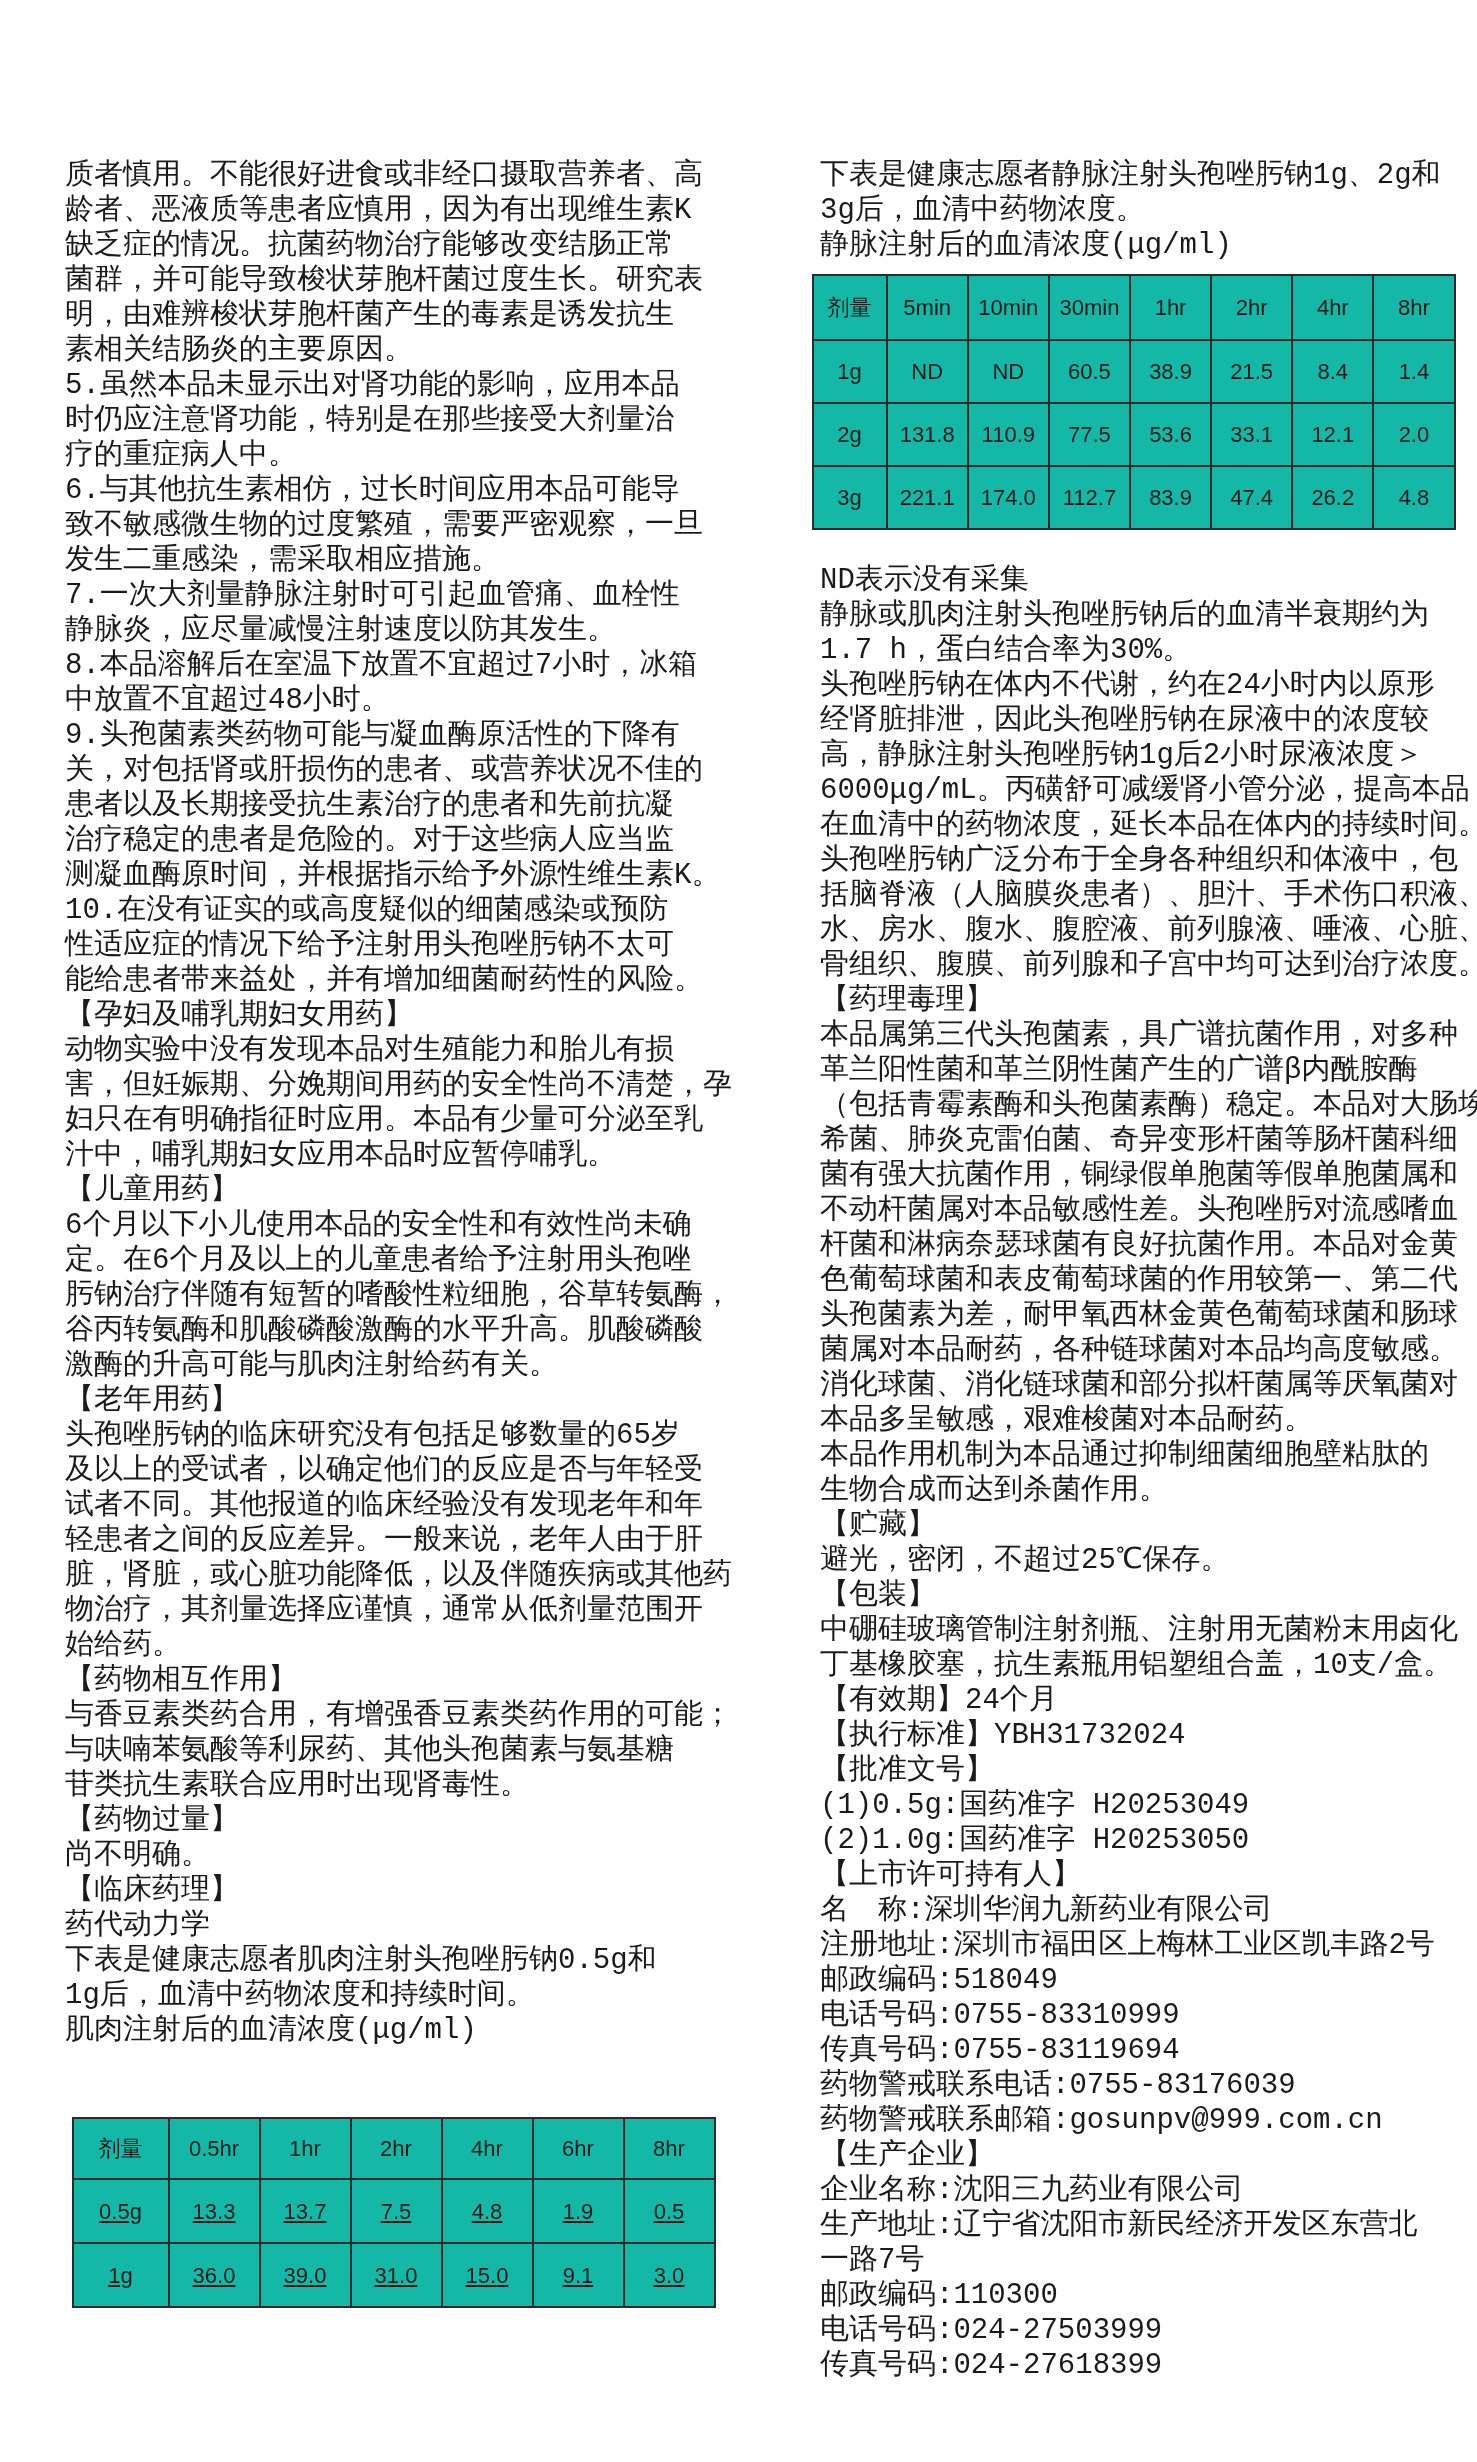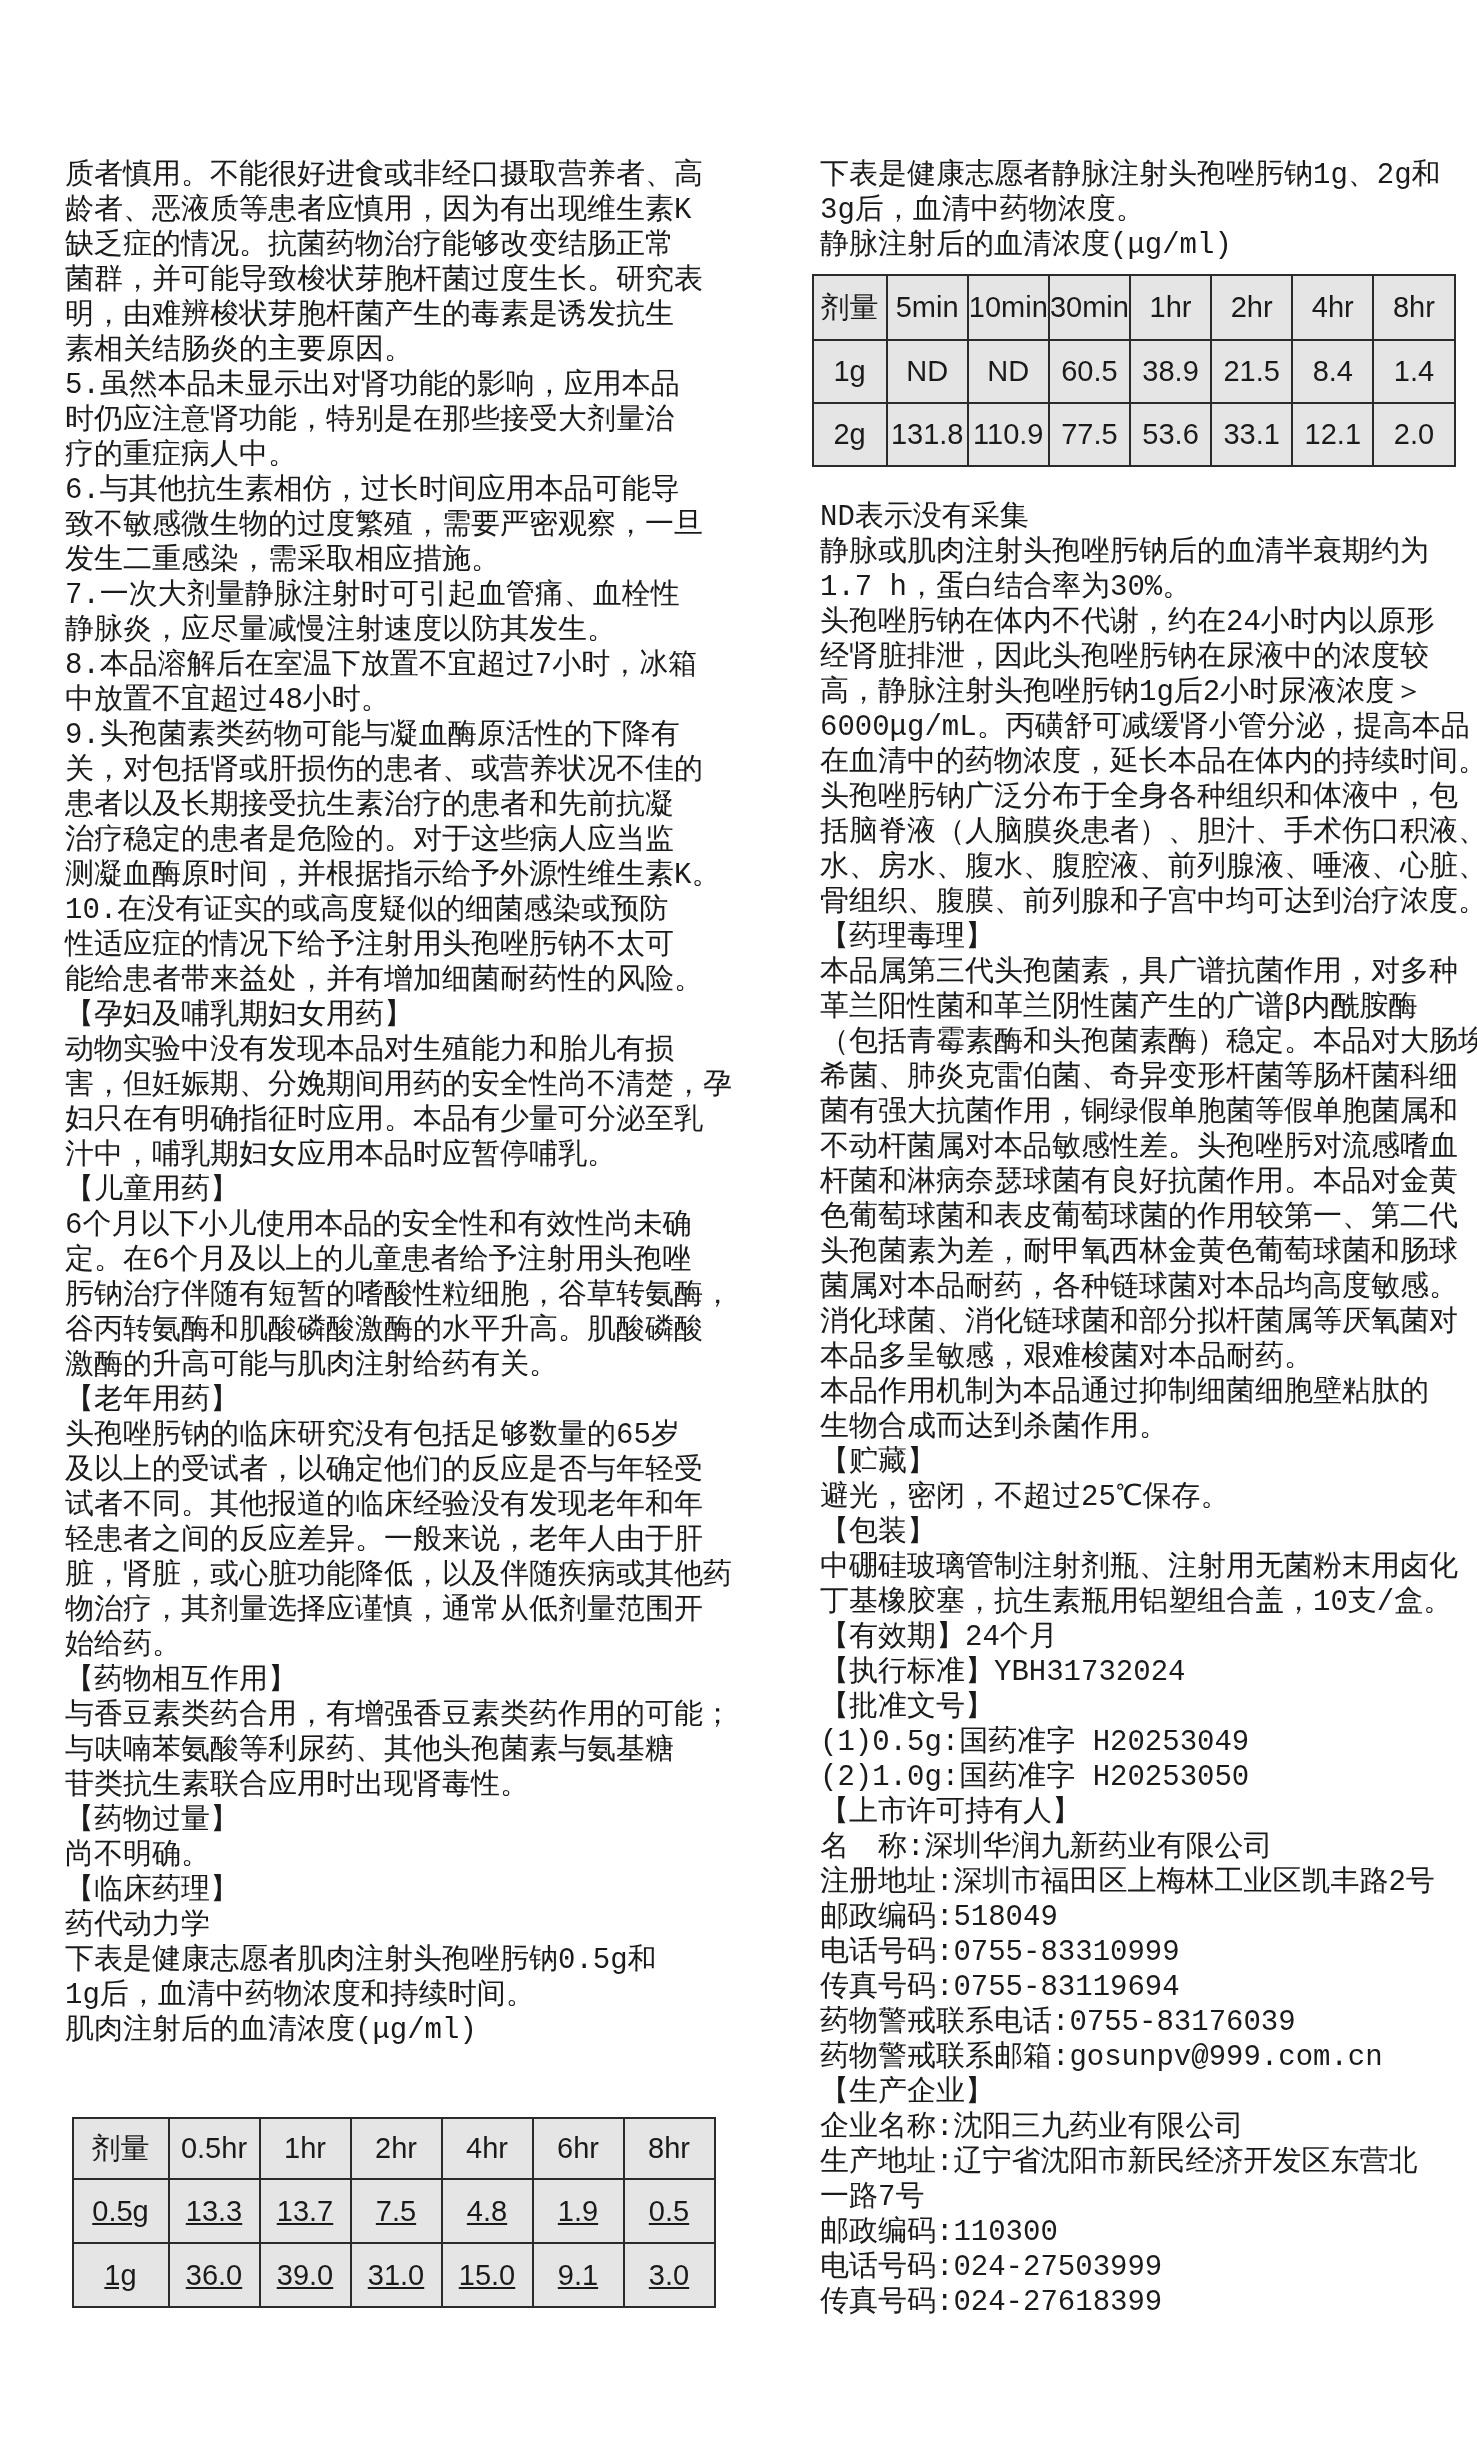--- a/index.html
+++ b/index.html
@@ -21,22 +21,22 @@
   .col-right { left: 820px; width: 661px; }
   .para {
     white-space: pre;
     letter-spacing: 0;
     font-family: Liberation Mono, monospace;
   }
   table.ctable {
     border-collapse: collapse;
     table-layout: fixed;
     border: 2.6px solid #2b2b2b;
-    background: #e5e5e5;
-    font-size: 29px;
+    background: #14b8a6;
+    font-size: 22px;
   }
   .ctable th, .ctable td {
     border: 2px solid #2b2b2b;
     border-top-width: 2.6px;
     border-bottom-width: 2.6px;
     text-align: center;
     vertical-align: middle;
     font-weight: 400;
     padding: 0;
   }
@@ -195,20 +195,30 @@
           <tr>
             <td>2g</td>
             <td>131.8</td>
             <td>110.9</td>
             <td>77.5</td>
             <td>53.6</td>
             <td>33.1</td>
             <td>12.1</td>
             <td>2.0</td>
           </tr>
+          <tr>
+            <td>3g</td>
+            <td>221.1</td>
+            <td>174.0</td>
+            <td>112.7</td>
+            <td>83.9</td>
+            <td>47.4</td>
+            <td>26.2</td>
+            <td>4.8</td>
+          </tr>
         </tbody>
       </table>
 
     <div class="para para-after">ND表示没有采集
 静脉或肌肉注射头孢唑肟钠后的血清半衰期约为
 1.7 h，蛋白结合率为30%。
 头孢唑肟钠在体内不代谢，约在24小时内以原形
 经肾脏排泄，因此头孢唑肟钠在尿液中的浓度较
 高，静脉注射头孢唑肟钠1g后2小时尿液浓度＞
 6000μg/mL。丙磺舒可减缓肾小管分泌，提高本品

